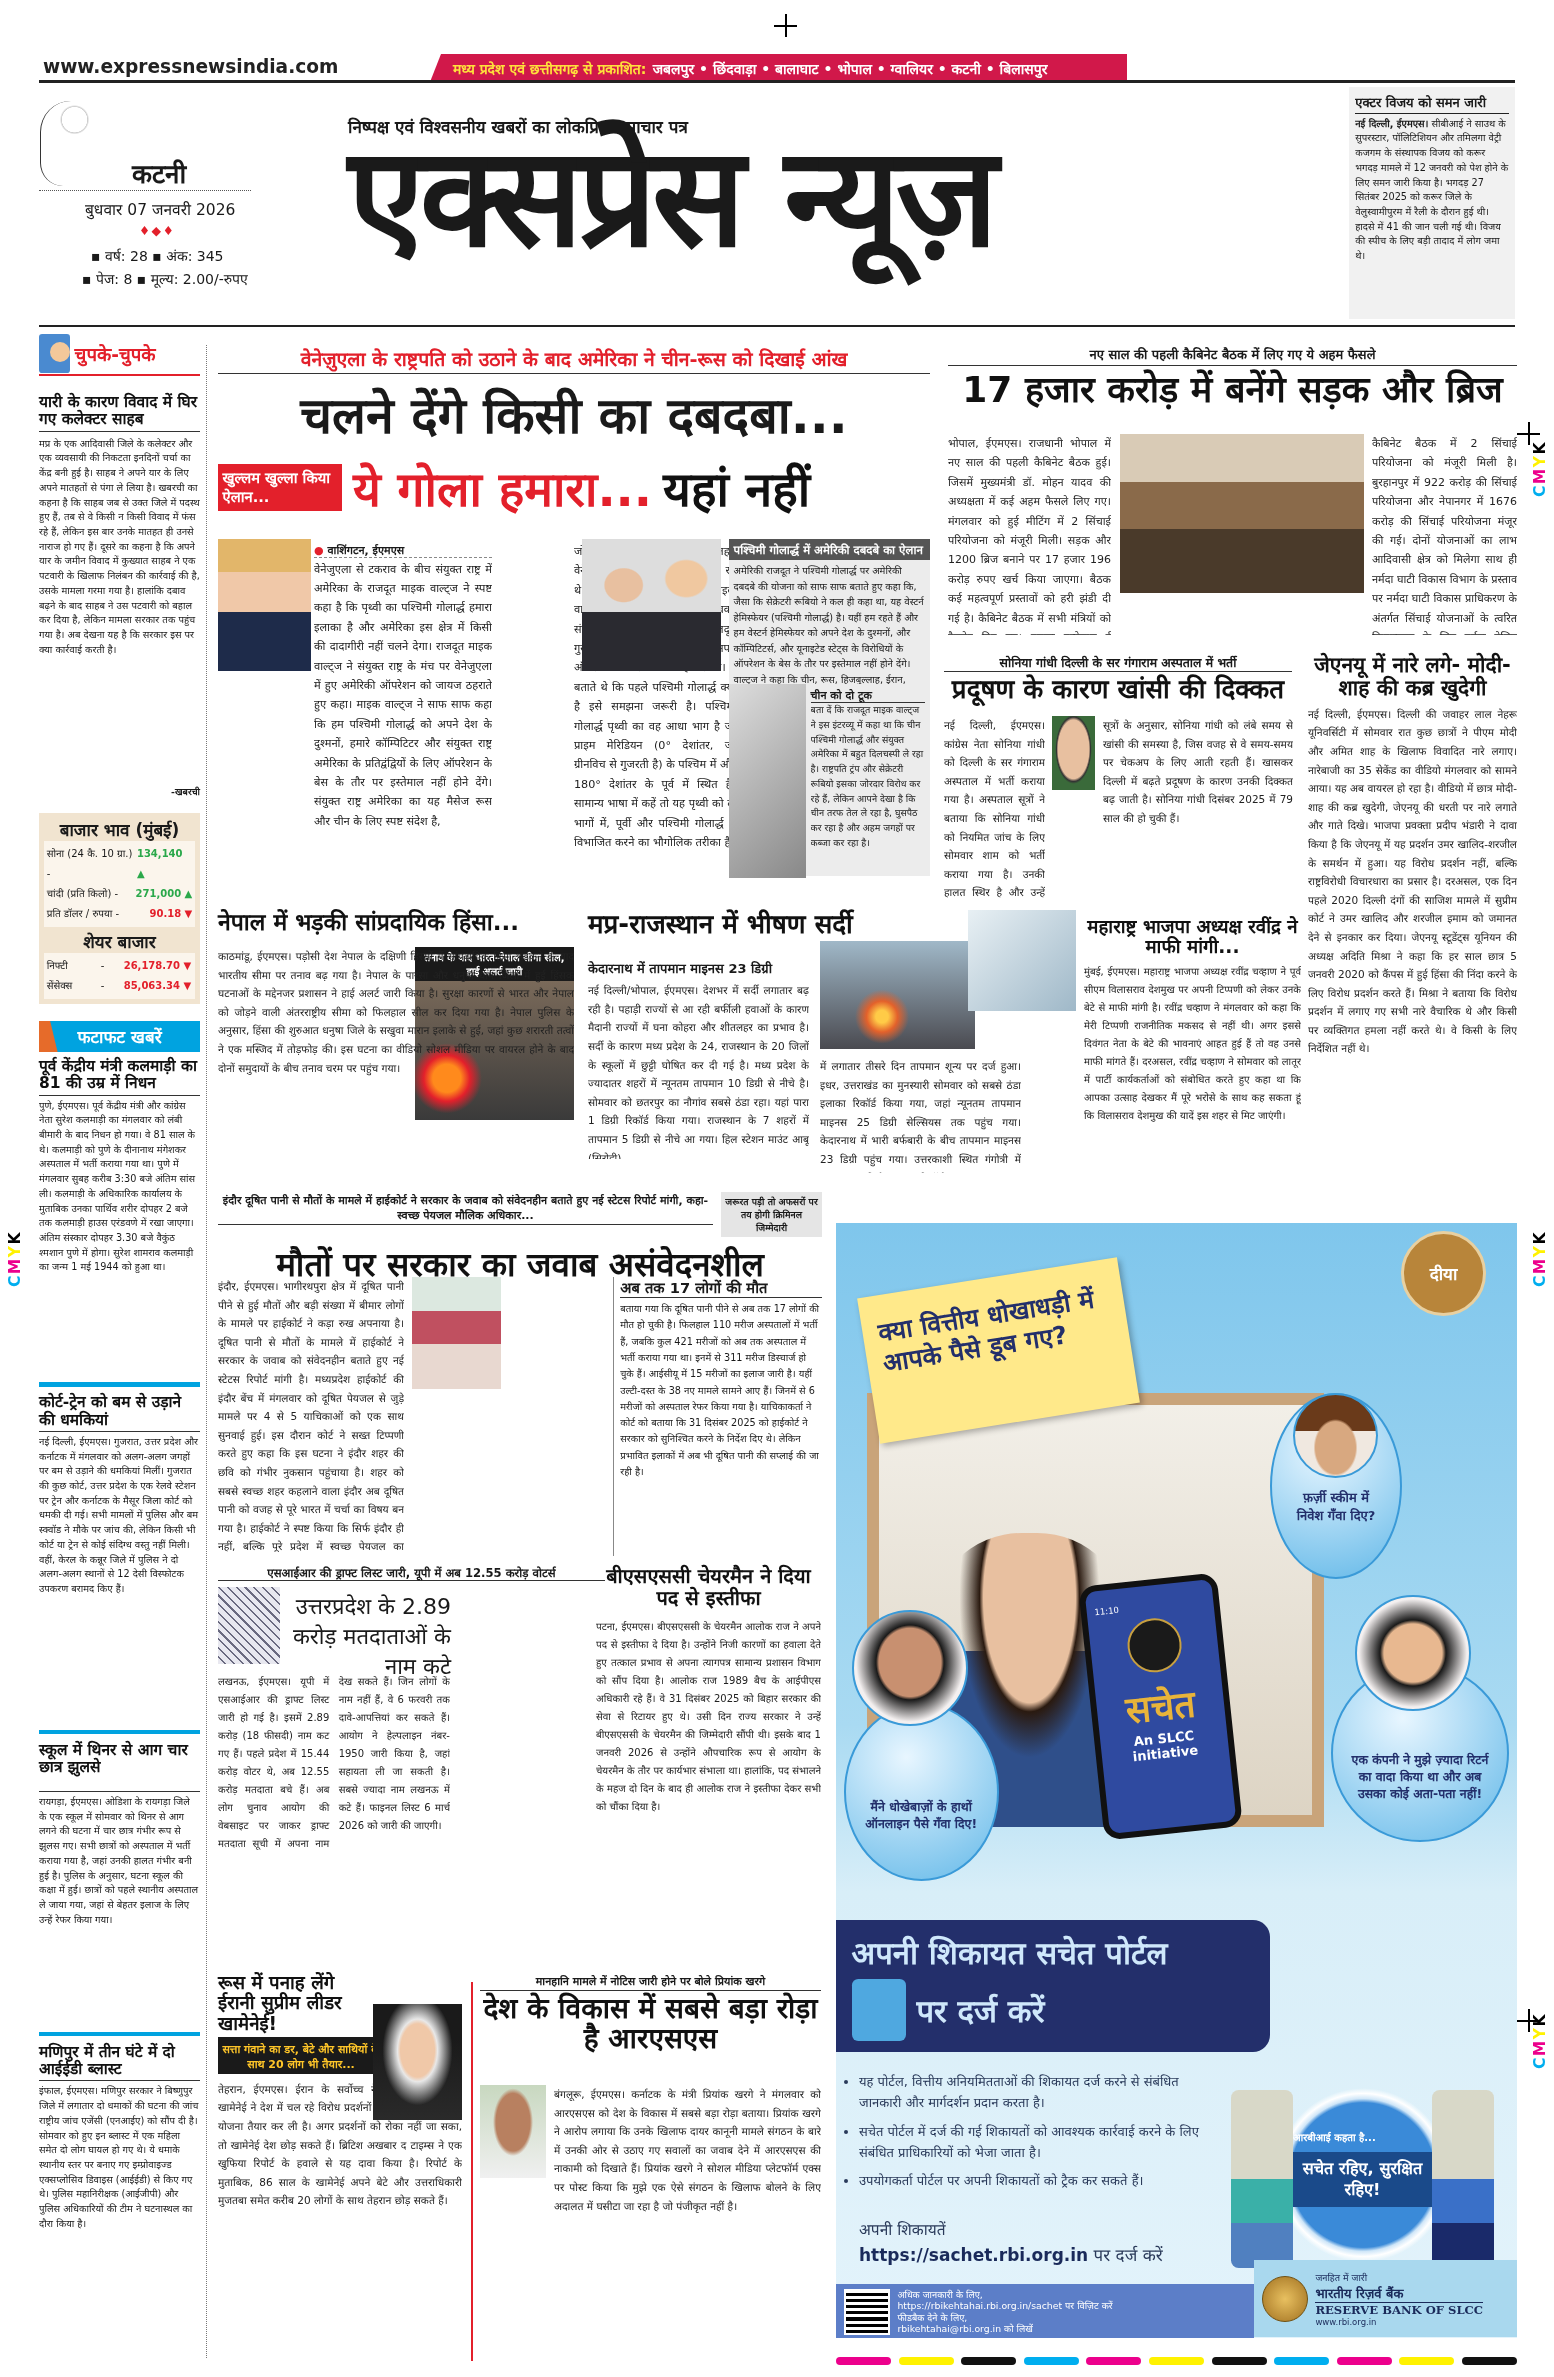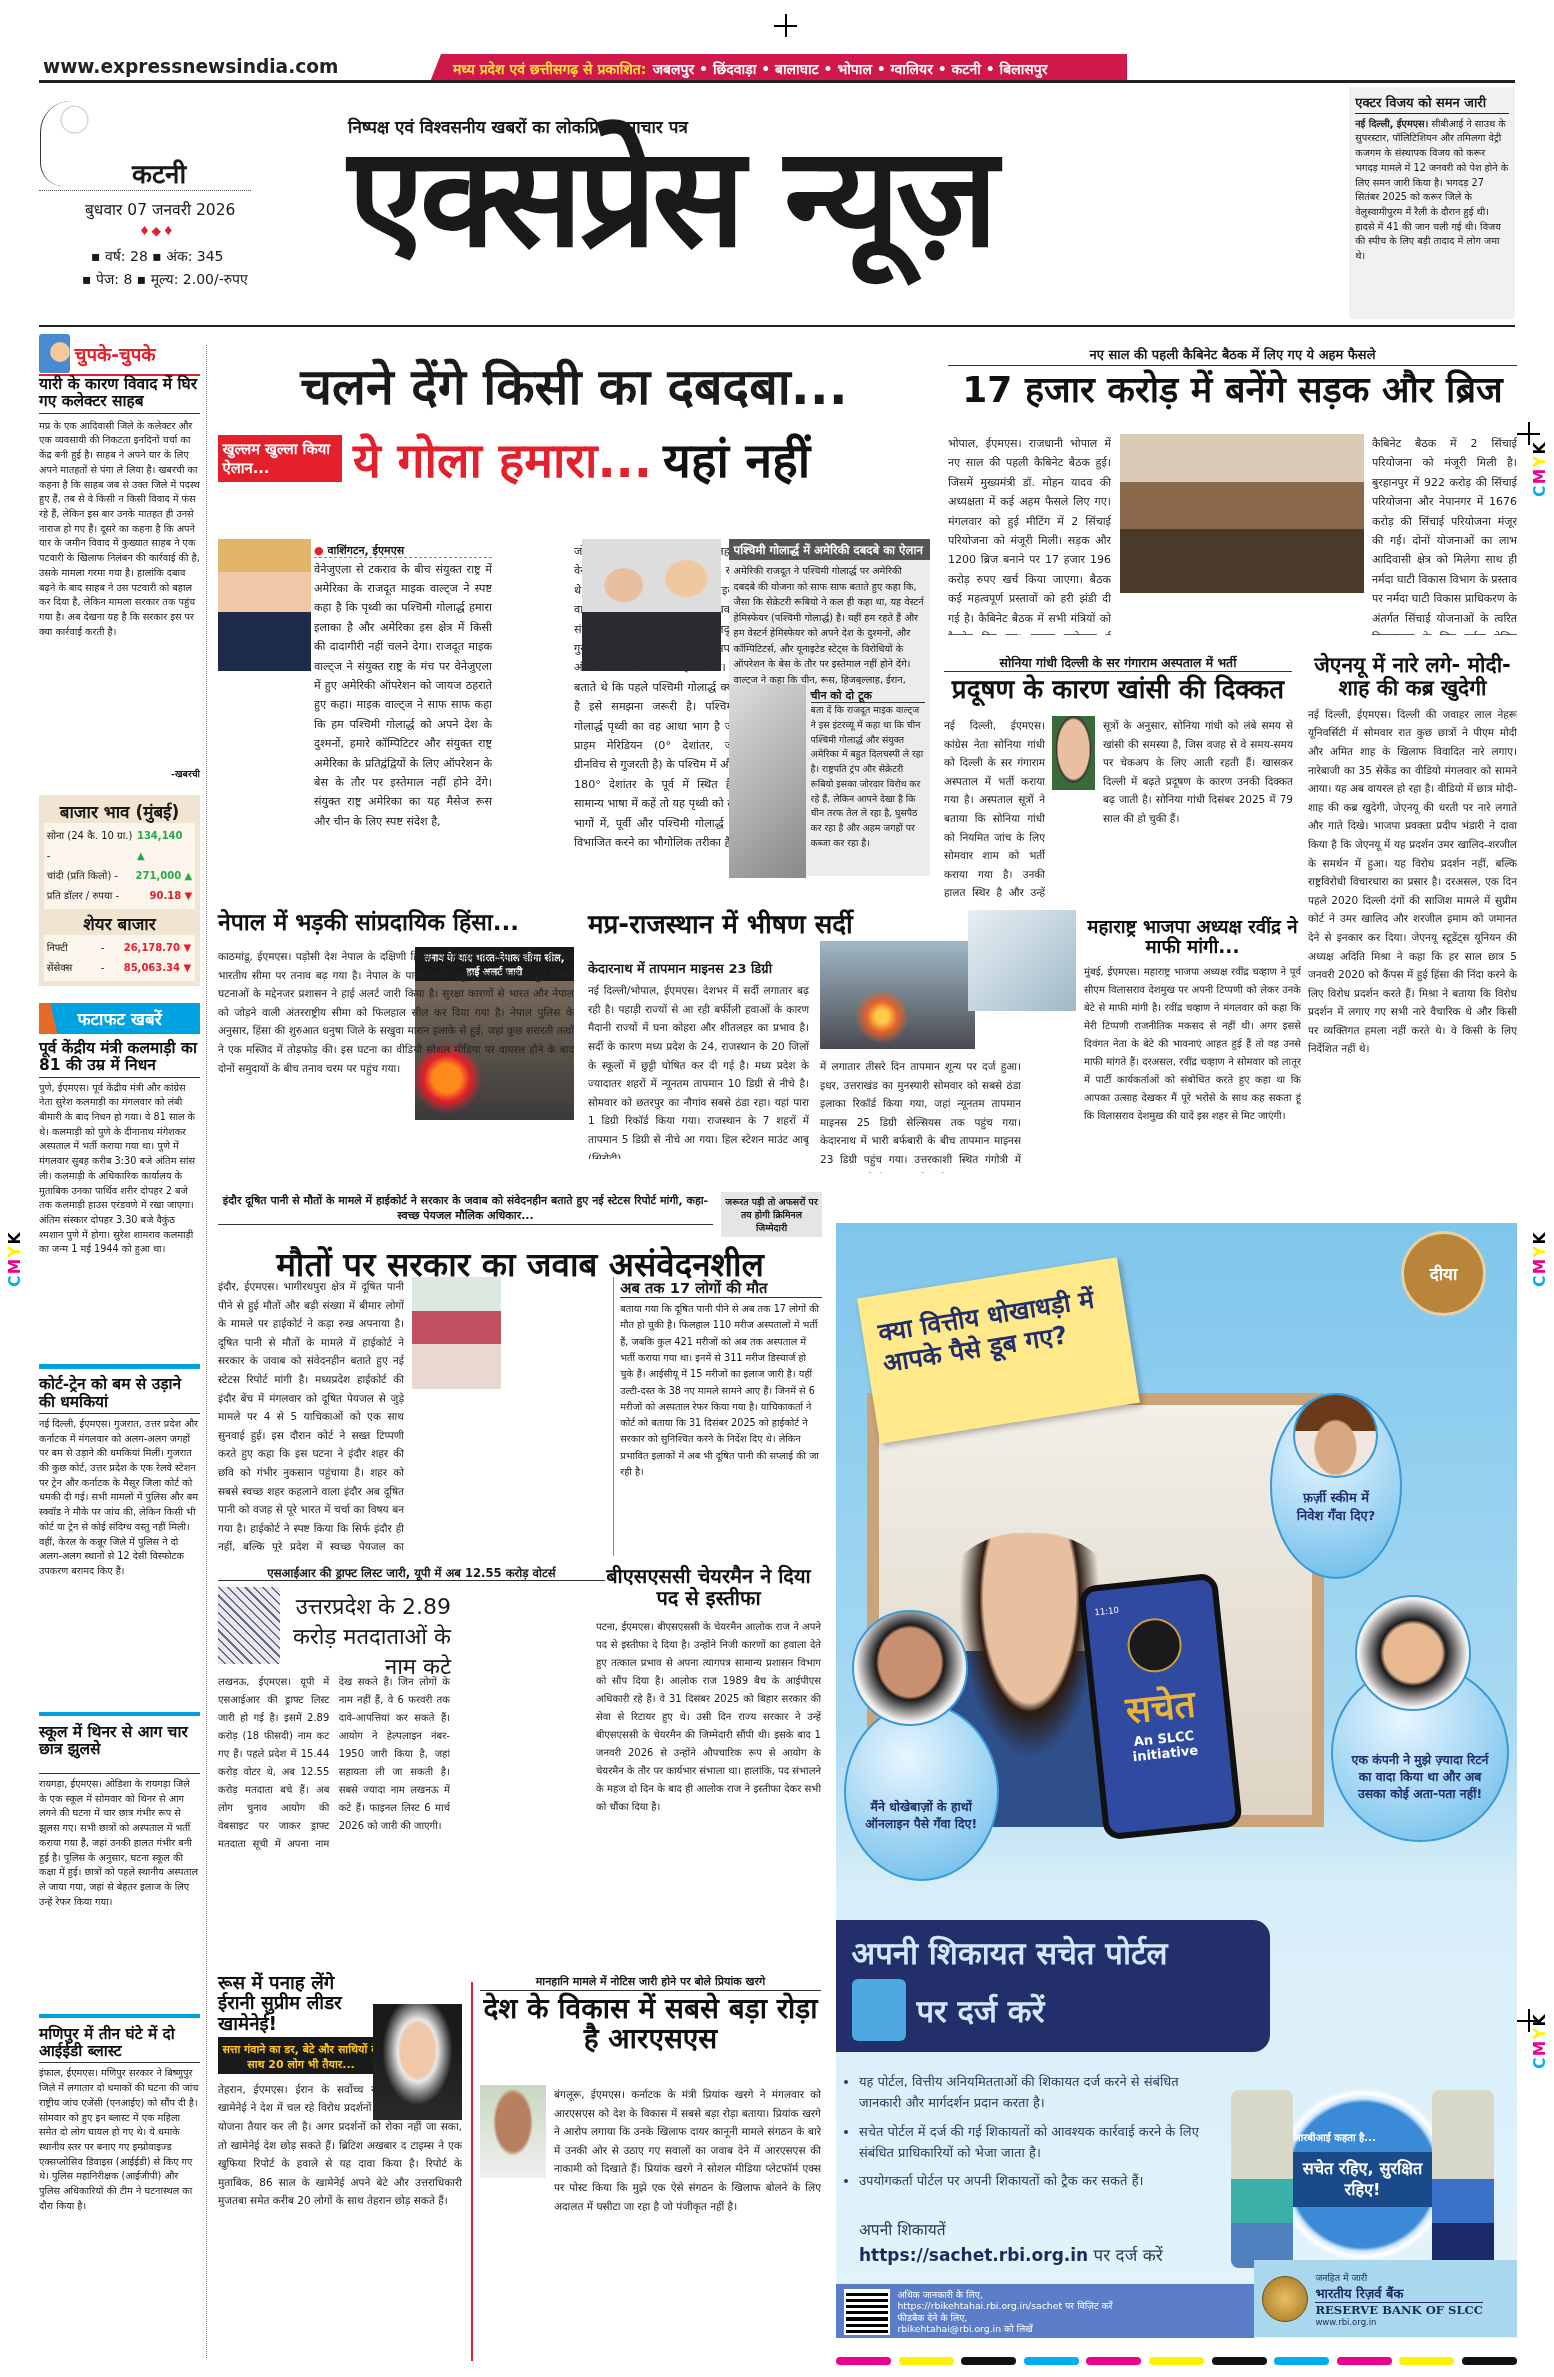--- a/index.html
+++ b/index.html
@@ -57,21 +57,21 @@
 </header>
 <div class="abs" style="left:39px;top:325px;width:1476px;height:2.3px;background:#222"></div>
 
 <aside class="abs" style="left:39px;top:333px;width:161px;height:2028px">
   <div style="display:flex;align-items:center;height:43px;border-bottom:2.3px solid #e3202b">
     <span style="width:31px;height:39px;background:#4a8ad0;border-radius:3.1px;display:inline-block;position:relative">
         <span style="position:absolute;left:11px;top:7.7px;width:20px;height:20px;border-radius:50%;background:#f4c89a"></span>
       </span>
     <span style="color:#e3202b;font-size:18.6px;font-weight:bold;margin-left:4.6px">चुपके-चुपके</span>
   </div>
-  <div class="hd" style="font-size:15.5px;margin-top:0;border-bottom:1.5px solid #333;padding-bottom:3.1px">यारी के कारण विवाद में घिर गए कलेक्टर साहब</div>
+  <div class="hd" style="font-size:15.5px;margin-top:18px;border-bottom:1.5px solid #333;padding-bottom:3.1px">यारी के कारण विवाद में घिर गए कलेक्टर साहब</div>
   <div style="font-size:9.7px;line-height:14.7px;margin-top:4.6px;height:348px;overflow:hidden">मप्र के एक आदिवासी जिले के कलेक्टर और एक व्यवसायी की निकटता इनदिनों चर्चा का केंद्र बनी हुई है। साहब ने अपने यार के लिए अपने मातहतों से पंगा ले लिया है। खबरची का कहना है कि साहब जब से उक्त जिले में पदस्थ हुए हैं, तब से वे किसी न किसी विवाद में फंस रहे हैं, लेकिन इस बार उनके मातहत ही उनसे नाराज हो गए हैं। दूसरे का कहना है कि अपने यार के जमीन विवाद में कुख्यात साहब ने एक पटवारी के खिलाफ निलंबन की कार्रवाई की है, उसके मामला गरमा गया है। हालांकि दबाव बढ़ने के बाद साहब ने उस पटवारी को बहाल कर दिया है, लेकिन मामला सरकार तक पहुंच गया है। अब देखना यह है कि सरकार इस पर क्या कार्रवाई करती है।</div>
   <div style="font-size:9.3px;text-align:right;font-weight:bold">-खबरची</div>
 
   <div style="background:#f1e4d0;padding:4.6px;margin-top:15.5px">
     <div style="font-size:17px;font-weight:bold;text-align:center">बाजार भाव (मुंबई)</div>
     <div style="background:#fbf5ec;padding:3.1px 3.1px">
       <div style="display:flex;justify-content:space-between;font-size:10px;line-height:20px">
           <span>सोना (24 कै. 10 ग्रा.) -</span>
           <span style="color:#2aa84a;font-weight:bold"><span>134,140</span> <span>▲</span></span>
         </div>
@@ -120,20 +120,21 @@
     <div style="height:4.6px;background:#00a3e0;margin-top:4.6px"></div>
   </div>
   <div style="margin-top:7.7px">
     <div class="hd" style="font-size:15.5px;border-bottom:1.5px solid #333;padding-bottom:2.3px">मणिपुर में तीन घंटे में दो आईईडी ब्लास्ट</div>
     <div style="font-size:9.7px;line-height:14.7px;margin-top:3.1px;height:255px;overflow:hidden">इंफाल, ईएमएस। मणिपुर सरकार ने बिष्णुपुर जिले में लगातार दो धमाकों की घटना की जांच राष्ट्रीय जांच एजेंसी (एनआईए) को सौंप दी है। सोमवार को हुए इन ब्लास्ट में एक महिला समेत दो लोग घायल हो गए थे। ये धमाके स्थानीय स्तर पर बनाए गए इम्प्रोवाइज्ड एक्सप्लोसिव डिवाइस (आईईडी) से किए गए थे। पुलिस महानिरीक्षक (आईजीपी) और पुलिस अधिकारियों की टीम ने घटनास्थल का दौरा किया है।</div>
   </div>
 </aside>
 <div class="abs dot-rule" style="left:206px;top:345px;height:2013px"></div>
 
 <section class="abs" style="left:218px;top:345px;width:712px;height:557px">
+  <div style="color:#e3202b;font-size:19.4px;font-weight:bold;text-align:center;height:29px;border-bottom:1.5px solid #333">वेनेज़ुएला के राष्ट्रपति को उठाने के बाद अमेरिका ने चीन-रूस को दिखाई आंख</div>
   <div style="font-size:50px;font-weight:bold;text-align:center;margin-top:6.2px;height:67px">चलने देंगे किसी का दबदबा...</div>
   <div style="display:flex;align-items:center;margin-top:9.3px;height:62px">
     <div style="background:#e3202b;color:#fff;font-size:14.7px;font-weight:bold;width:124px;padding:4.6px;line-height:1.3">खुल्लम खुल्ला किया ऐलान...</div>
     <div style="color:#e3202b;font-size:48px;font-weight:bold;margin-left:11px">ये गोला हमारा...</div>
     <div style="color:#111;font-size:48px;font-weight:bold;margin-left:11px">यहां नहीं</div>
   </div>
 
   <div class="abs photo" style="left:0;top:194px;width:93px;height:132px;background:linear-gradient(180deg,#e2b66a 0 25%,#f0c8a8 25% 55%,#1e2b4a 55%)"></div>
   <div class="abs" style="left:96px;top:197px;width:178px">
     <div style="font-size:11px;font-weight:bold;border-bottom:0.8px dashed #888;margin-bottom:1.5px"><span style="color:#e3202b">●</span> <span>वाशिंगटन, ईएमएस</span></div>

